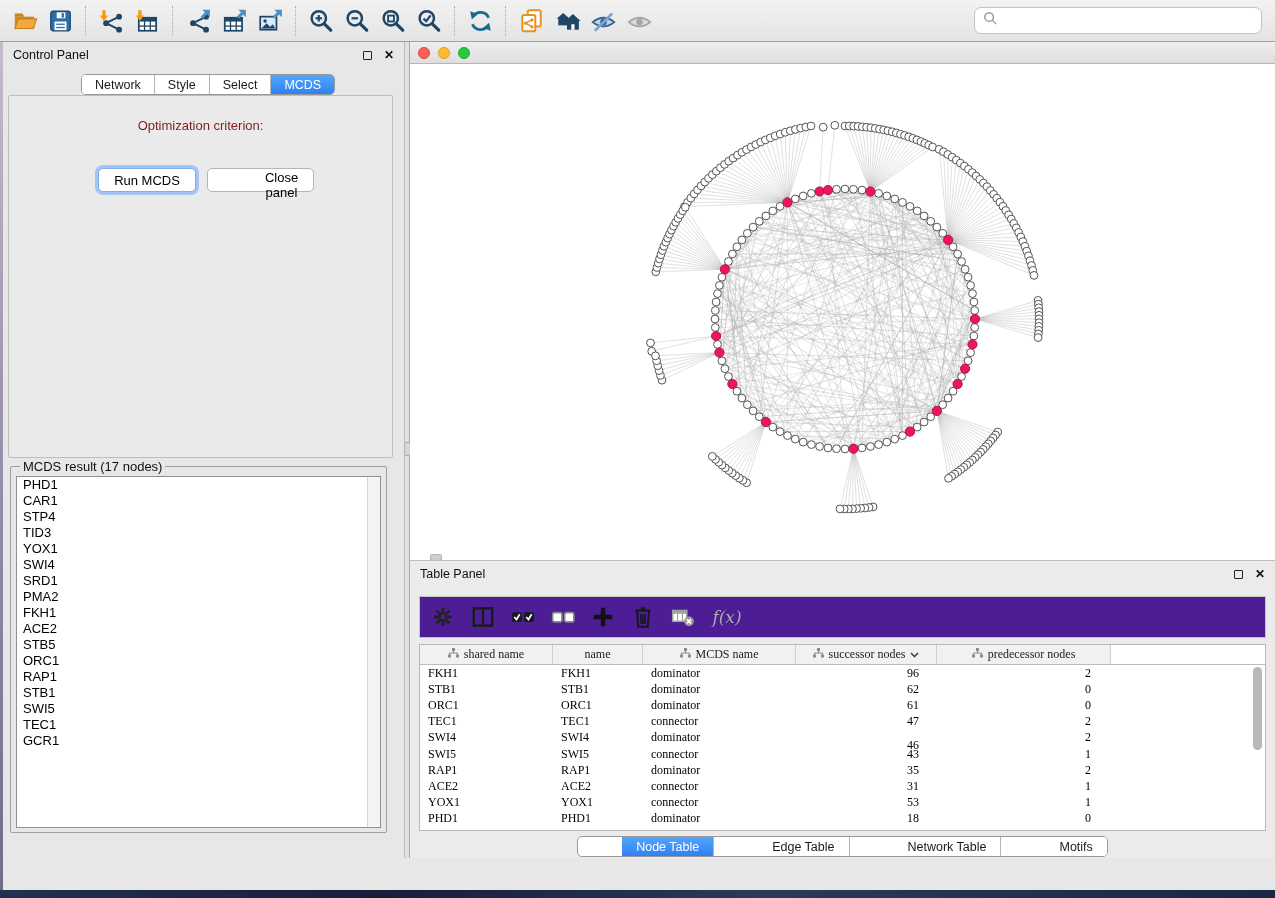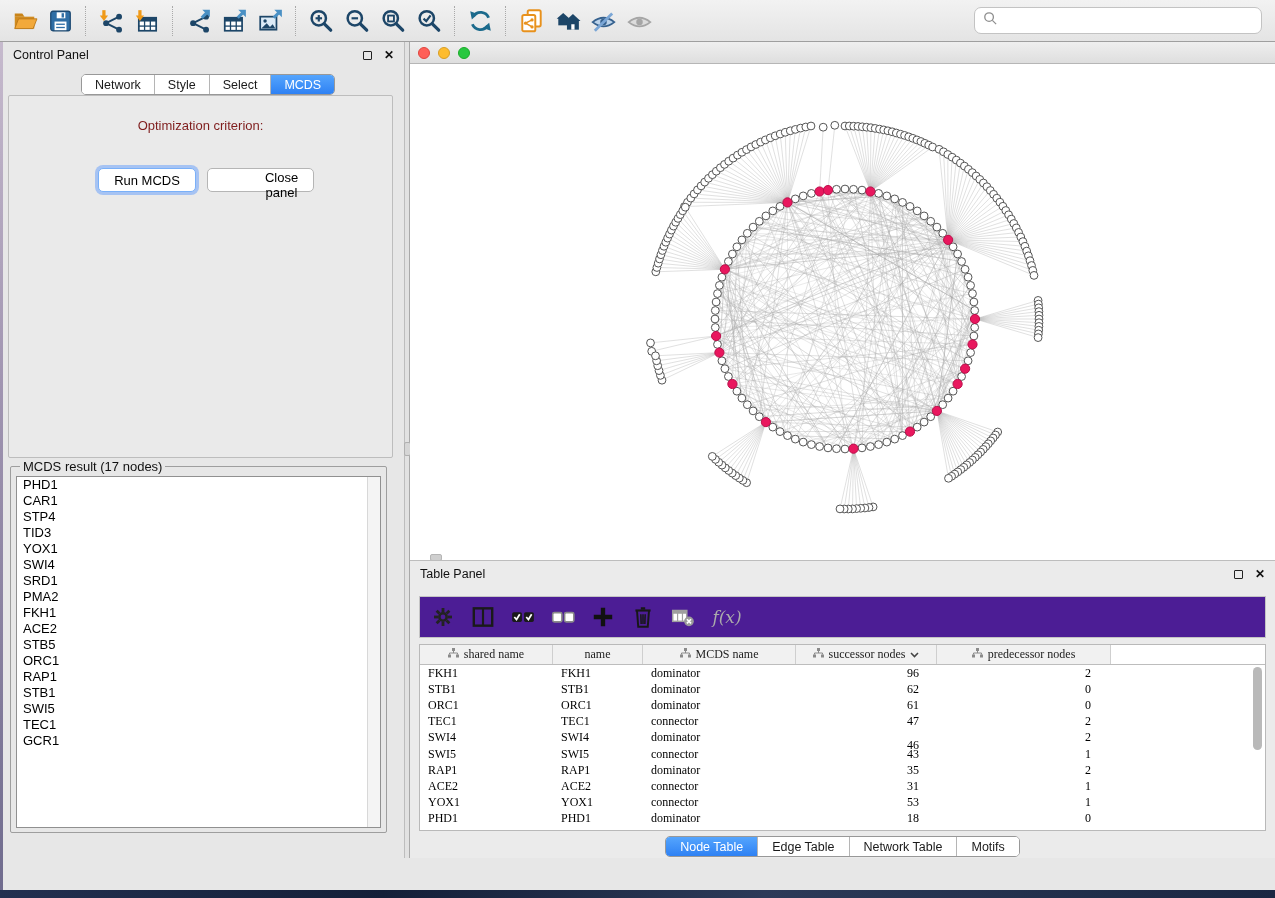--- a/index.html
+++ b/index.html
@@ -94,21 +94,21 @@
   .th{display:flex;align-items:center;justify-content:center;gap:5px;font-size:12px;color:#222;
       border-right:1px solid #cfcfcf;height:100%;cursor:default;}
   .tbl-row{display:flex;height:16.2px;align-items:center;}
   .td{font-size:12px;color:#000;white-space:nowrap;overflow:hidden;}
   .td.num{text-align:right;}
   .tbl-scroll{position:absolute;right:3px;top:22px;width:9px;height:83px;background:#b9b9b9;
               border-radius:5px;}
   .tp-tabs{position:absolute;left:0;right:0;top:275px;display:flex;justify-content:center;}
   .tp-tabgroup{display:flex;border:1px solid #989898;border-radius:5px;overflow:hidden;background:#fff;}
   .tp-tab{padding:6px 14px;height:19px;display:flex;align-items:center;font-size:12.5px;background:#fff;
-          border-right:1px solid #b5b5b5;cursor:default;}
+          border-right:1px solid #b5b5b5;cursor:default;margin-left:44px;}
   .tp-tab:last-child{border-right:none;}
   .tp-tab.active{background:linear-gradient(#55a5fd,#2e81f4);color:#fff;}
   
   .status-bar{position:absolute;left:0;top:858px;width:1275px;height:32px;background:#ebe9e9;
               border-top:1px solid #c0c0c0;}
   .list-btn{position:absolute;left:11px;top:6px;width:27px;height:21px;background:#e6e6e6;
             border:1px solid #bdbdbd;display:flex;align-items:center;justify-content:center;}
   .memory-btn{position:absolute;right:14px;top:8px;height:22px;background:#fff;border:1px solid #b5b5b5;
               border-radius:3px;display:flex;align-items:center;padding:0 9px;gap:6px;font-size:12px;}
   .mem-dot{width:10px;height:10px;border-radius:50%;background:#18a018;border:1px solid #0f7d12;}

